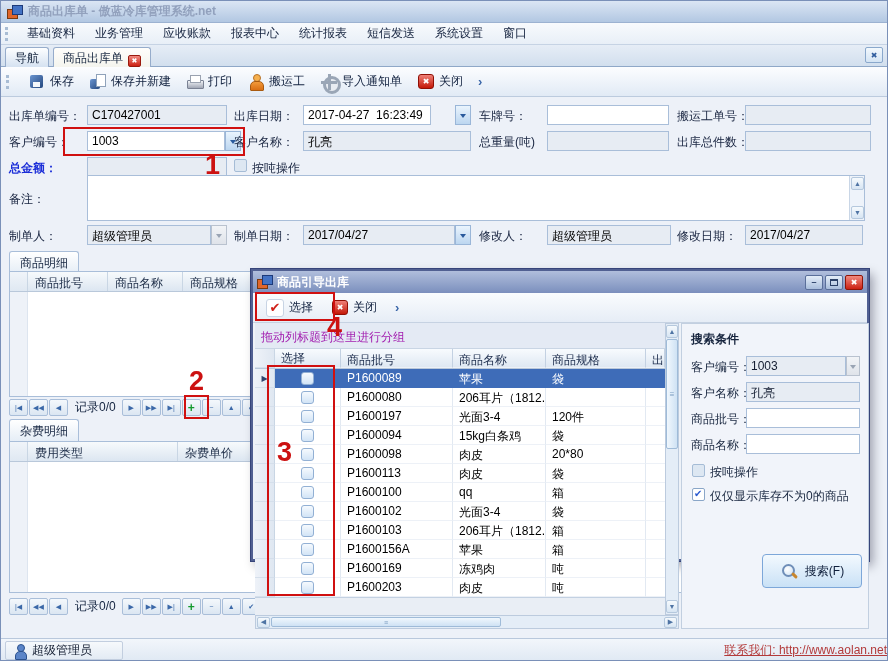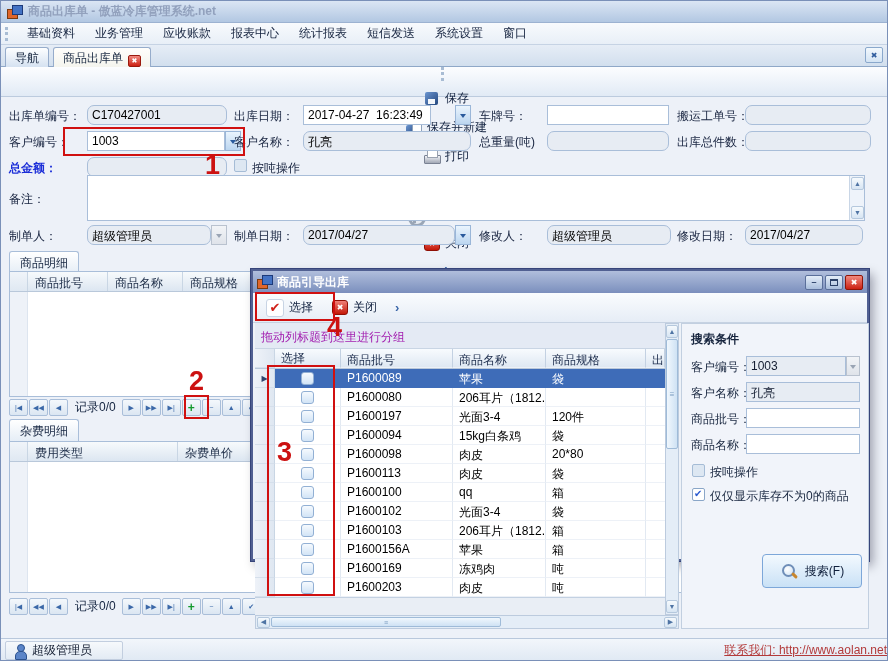--- a/index.html
+++ b/index.html
@@ -21,21 +21,21 @@
 
 
 .tabstrip{position:absolute;left:0;top:44px;width:100%;height:22px;background:linear-gradient(#e6edf6,#d2dfee);border-bottom:1px solid #8fa8c8;}
 .tab{position:absolute;top:2px;height:20px;display:flex;align-items:flex-end;gap:5px;padding:0 9px;border:1px solid #96accb;border-bottom:none;border-radius:3px 3px 0 0;color:#16263f;}
 .tab.inactive{left:4px;background:linear-gradient(#fdfeff,#d5e2f1);}
 .tab.active{left:52px;background:linear-gradient(#fffefb,#f4f4ee);font-weight:normal;}
 .tabclose{width:13px;height:12px;border-radius:2px;background:linear-gradient(#f08a80,#cc2012);border:1px solid #9a1a0e;color:#fff;font-size:7px;display:flex;align-items:center;justify-content:center;font-weight:bold;}
 .stripclose{position:absolute;right:4px;top:2px;width:18px;height:16px;border:1px solid #8aa8cc;border-radius:2px;background:linear-gradient(#f2f8fd,#d4e4f4);color:#2f5c9e;font-size:8px;font-weight:bold;display:flex;align-items:center;justify-content:center;}
 
 
-.toolbar{position:absolute;left:0;top:66px;width:100%;height:30px;background:linear-gradient(#fcfdff,#e1eaf5);border-bottom:1px solid #bccbde;display:flex;align-items:center;gap:6px;padding-left:5px;flex-direction:column;}
+.toolbar{position:absolute;left:0;top:66px;width:100%;height:30px;background:linear-gradient(#fcfdff,#e1eaf5);border-bottom:1px solid #bccbde;display:flex;align-items:center;gap:6px;padding-left:5px;}
 .tbtn{display:inline-flex;align-items:center;gap:5px;padding:3px 5px;border-radius:3px;color:#10203e;white-space:nowrap;}
 .overflow{color:#3a66a8;font-weight:bold;font-size:13px;padding:0 4px;}
 .ic{display:inline-block;position:relative;width:16px;height:16px;flex:none;}
 .ic-save::before{content:"";position:absolute;left:1px;top:1px;width:13px;height:13px;background:linear-gradient(135deg,#6b95d0,#24477e);border-radius:2px;}
 .ic-save::after{content:"";position:absolute;left:4px;top:8px;width:7px;height:5px;background:#f4f7fb;}
 .ic-savenew::before{content:"";position:absolute;left:0;top:5px;width:10px;height:10px;background:linear-gradient(135deg,#6b95d0,#24477e);border-radius:2px;}
 .ic-savenew::after{content:"";position:absolute;right:0;top:0;width:8px;height:11px;background:#fff;border:1px solid #8fa2ba;}
 .ic-print::before{content:"";position:absolute;left:0;top:6px;width:15px;height:7px;background:linear-gradient(#f0f2f6,#a2a8b6);border:1px solid #7a8294;border-radius:1px;}
 .ic-print::after{content:"";position:absolute;left:3px;top:1px;width:9px;height:6px;background:#fff;border:1px solid #9aa2b0;}
 .ic-porter::before{content:"";position:absolute;left:5px;top:0;width:6px;height:6px;border-radius:50%;background:#f6b04e;border:1px solid #b5722a;}
@@ -45,21 +45,21 @@
 .ic-gear::after{content:"";position:absolute;left:0;top:7px;width:16px;height:3px;background:#9aa6b6;}
 .ic-closered{display:inline-flex;width:16px;height:15px;border-radius:3px;background:linear-gradient(#ef8078,#c41808);border:1px solid #8f0f05;color:#fff;font-size:8px;font-weight:bold;align-items:center;justify-content:center;flex:none;}
 .ic-closered::before{content:"✖";}
 .ic-checkred{display:inline-flex;width:18px;height:18px;background:#fff;border:1px solid #c8d4e4;border-radius:3px;color:#d02018;font-weight:bold;font-size:13px;align-items:center;justify-content:center;flex:none;}
 .ic-checkred::before{content:"✔";}
 
 
 .flabel{position:absolute;color:#17233f;white-space:nowrap;}
 .flabel.blue{color:#1b2ed8;font-weight:bold;}
 .finput{position:absolute;height:20px;border:1px solid #a9bed9;background:#fff;padding:2px 4px;color:#000;white-space:pre;overflow:hidden;}
-.finput.ro{background:#e7ecf3;border-radius:7px;}
+.finput.ro{background:#e7ecf3;}
 .carrow{position:absolute;width:16px;height:20px;background:linear-gradient(#eaf4fd,#bcd6f0);border:1px solid #9ab6d8;display:flex;align-items:flex-start;justify-content:center;}
 .carrow::before{content:"";border:3px solid transparent;border-top:4px solid #2a5a9c;margin-top:8px;}
 .carrow.dis{background:linear-gradient(#f2f4f7,#dfe3ea);border-color:#b9c2cf;}
 .carrow.dis::before{border-top-color:#9aa4b4;}
 .cbx{position:absolute;width:13px;height:13px;background:#fff;border:1px solid #8aa6c8;border-radius:2px;}
 .cbx.dim{background:#dde7f2;border-color:#a5bcd6;}
 .cbx.checked::before{content:"✔";position:absolute;left:1px;top:-1px;color:#2a5ad0;font-size:10px;font-weight:bold;}
 .remark{position:absolute;border:1px solid #a9bed9;background:#fff;}
 .vsb{position:absolute;right:0;top:0;bottom:0;width:15px;background:#eef3fa;border-left:1px solid #c9d6e6;}
 .sar{display:flex;align-items:center;justify-content:center;font-size:7px;color:#4f74a4;background:linear-gradient(#f6fafd,#d7e5f3);border:1px solid #b5c8dd;border-radius:2px;}

